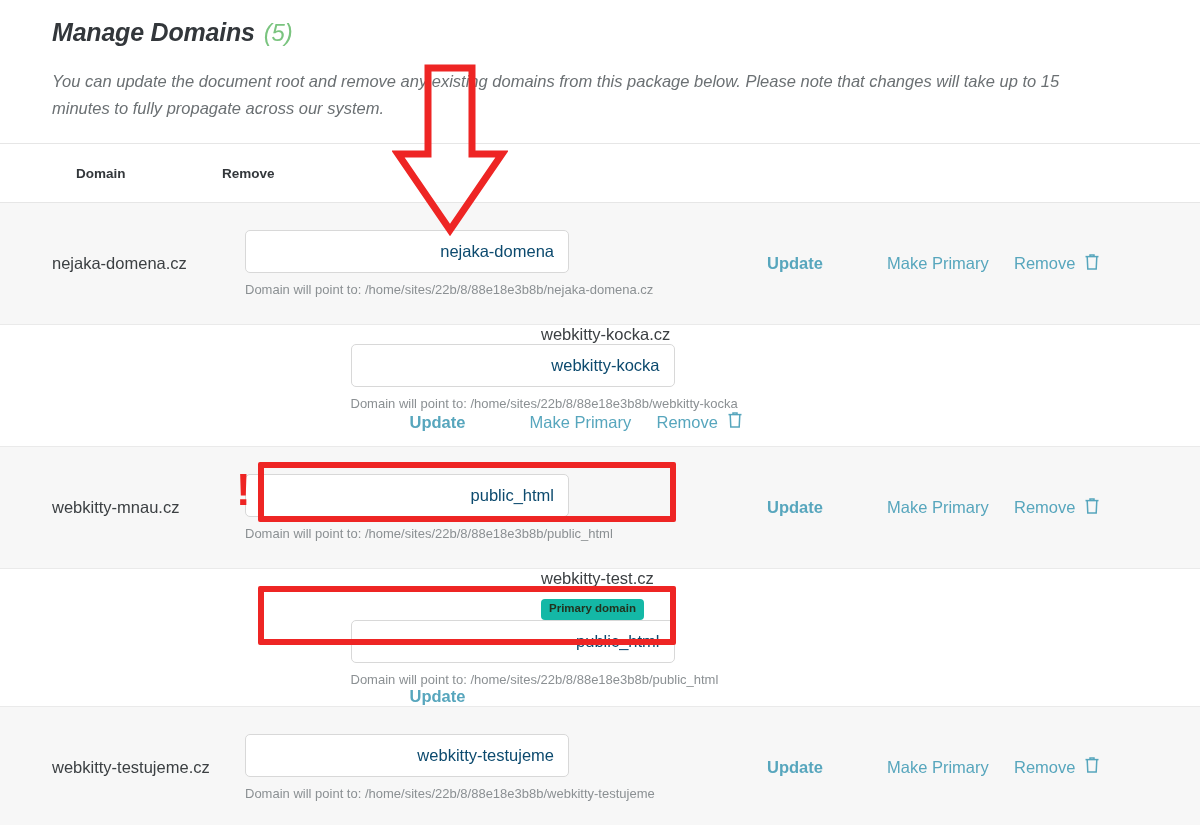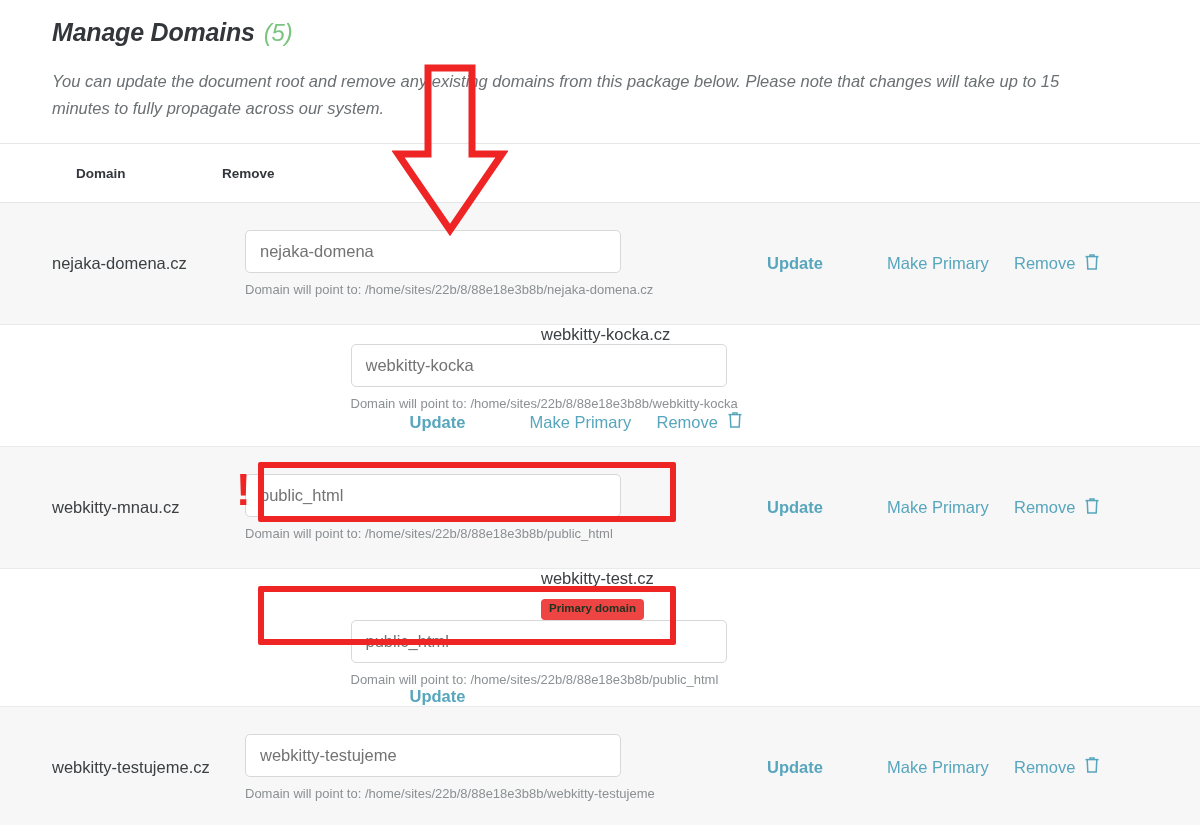--- a/index.html
+++ b/index.html
@@ -87,49 +87,50 @@
     width: 222px;
     padding-left: 52px;
     box-sizing: border-box;
     font-size: 16.5px;
     color: #3c4043;
   }
   .domain-name { display: block; white-space: nowrap; }
   .badge {
     display: inline-block;
     margin-top: 11px;
-    background: #ef4444;
+    background: #14b8a6;
     color: #22331f;
     font-size: 11.5px;
     font-weight: bold;
     border-radius: 4px;
     padding: 4px 8px 5px 8px;
     line-height: 1;
     white-space: nowrap;
   }
 
   .cell-docroot {
     width: 545px;
     position: relative;
     box-sizing: border-box;
     padding-left: 23px;
   }
   .docroot-input {
-    width: 376px;
+    width: 324px;
     height: 43px;
     box-sizing: border-box;
     border: 1px solid #d8d8d8;
     border-radius: 5px;
     background: #ffffff;
     font-family: "Liberation Sans", sans-serif;
     font-size: 16.5px;
-    color: #737373;
+    color: #0c4a6e;
     padding: 0 14px;
     outline: none;
     display: block;
+    text-align: right;
   }
   .docroot-hint {
     margin-top: 9px;
     font-size: 13px;
     color: #8b9093;
     white-space: nowrap;
   }
 
   .cell-action {
     width: 381px;

